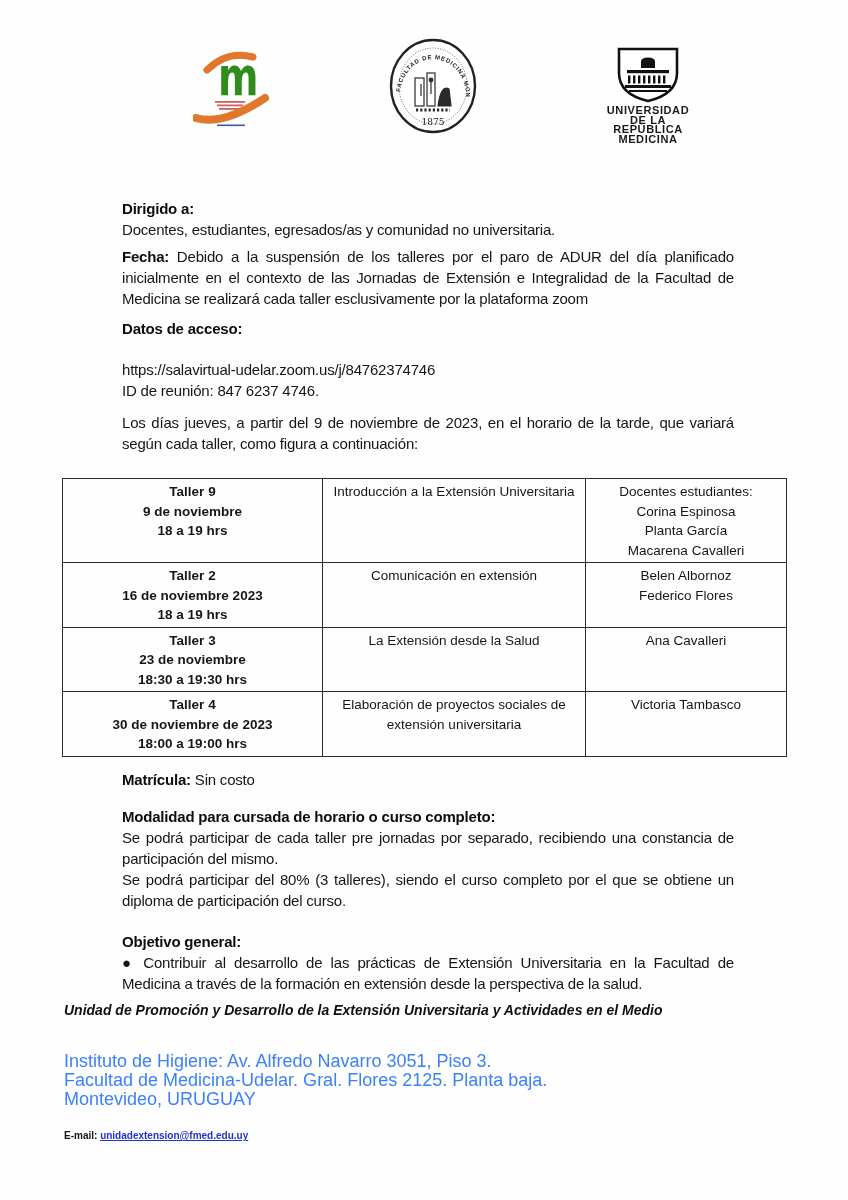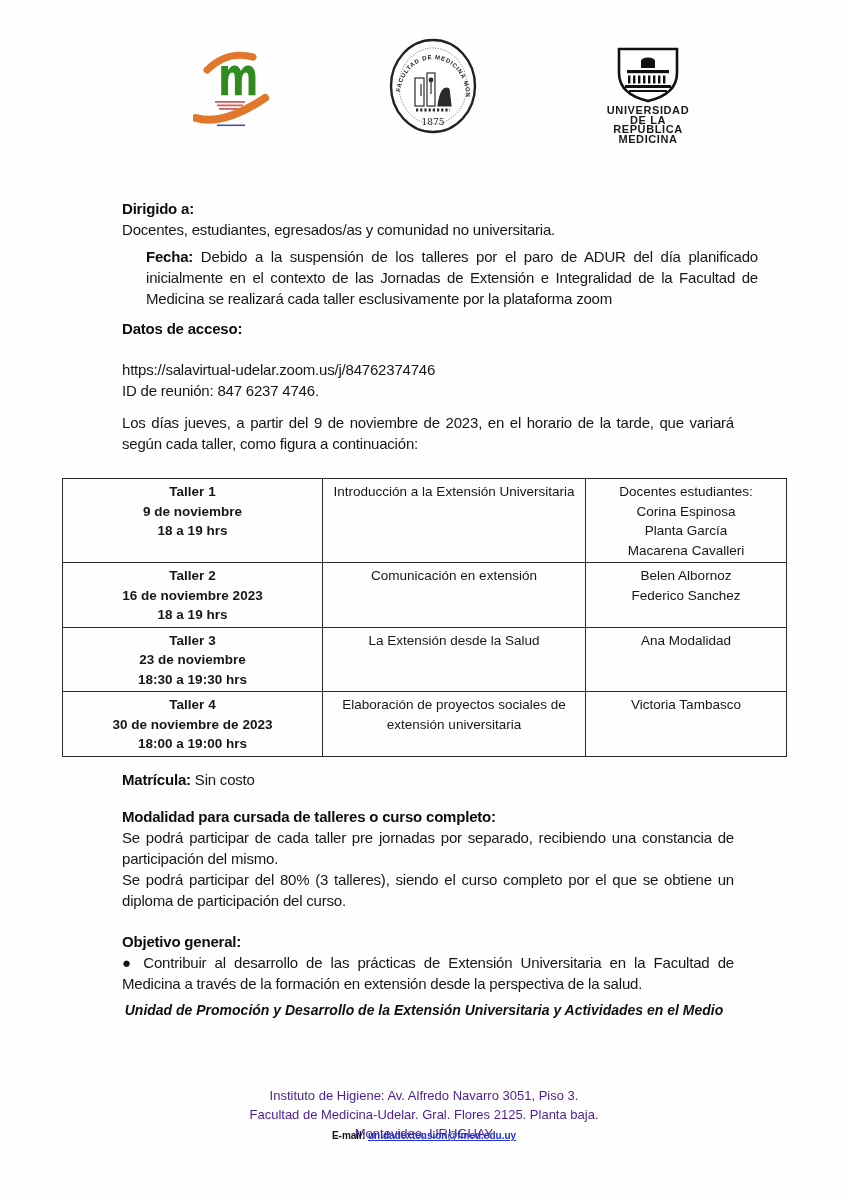--- a/index.html
+++ b/index.html
@@ -27,23 +27,23 @@
   table.talleres{
     position:absolute;left:62px;top:478px;width:724px;border-collapse:collapse;
     table-layout:fixed;font-size:13.5px;line-height:19.5px;color:#161616;
   }
   table.talleres td{
     border:1px solid #2b2b2b;vertical-align:top;text-align:center;
     padding:3px 6px 2px 6px;
   }
   td.c1{font-weight:bold;}
   
-  .centerblock{position:absolute;left:64px;width:720px;text-align:center;}
+  .centerblock{position:absolute;left:64px;width:720px;text-align:left;}
   #unit-lines{top:1001px;font-size:14px;font-weight:bold;font-style:italic;line-height:18.5px;color:#101010;}
-  #address-lines{top:1086px;font-size:13px;line-height:19px;color:#4c1d95;}
+  #address-lines{top:1052px;font-size:18px;line-height:19px;color:#3b82f6;}
   #email-line{top:1130px;font-size:10px;font-weight:bold;}
   #email-line a{text-decoration:underline;}
 </style>
 </head>
 <body>
 
 <div class="page">
 
   <div class="logo" id="logo-extension">
     <svg width="80" height="85" viewBox="0 0 80 85">
@@ -106,21 +106,21 @@
       <div>DE LA REPÚBLICA</div>
       <div>MEDICINA</div>
     </div>
   </div>
 
   <div class="txt" style="top:182px;margin-top:16px;">
     <b>Dirigido a:</b><br>
     <span>Docentes, estudiantes, egresados/as y comunidad no universitaria.</span>
   </div>
 
-  <div class="txt just" style="top:246px;margin-left:24px;">
+  <div class="txt just" style="top:246px;">
     <b>Fecha:</b><span> Debido a la suspensión de los talleres por el paro de ADUR del día planificado inicialmente en el contexto de las Jornadas de Extensión e Integralidad de la Facultad de Medicina se realizará cada taller esclusivamente por la plataforma zoom</span>
   </div>
 
   <div class="txt" style="top:318px;">
     <b>Datos de acceso:</b>
   </div>
 
   <div class="txt" style="top:359px;">
     <span>https://salavirtual-udelar.zoom.us/j/84762374746</span><br>
     <span>ID de reunión: 847 6237 4746.</span>
@@ -132,53 +132,53 @@
 
   <table class="talleres">
     <colgroup>
         <col style="width:260px">
         <col style="width:263px">
         <col style="width:201px">
       </colgroup>
     <tbody>
         <tr>
       <td class="c1" style="height:74px;">
-        <div>Taller 1</div>
+        <div>Taller 9</div>
         <div>9 de noviembre</div>
         <div>18 a 19 hrs</div>
       </td>
       <td><span>Introducción a la Extensión Universitaria</span></td>
       <td>
         <div>Docentes estudiantes:</div>
         <div>Corina Espinosa</div>
         <div>Planta García</div>
         <div>Macarena Cavalleri</div>
       </td>
     </tr>
     <tr>
       <td class="c1" style="height:53px;">
         <div>Taller 2</div>
         <div>16 de noviembre 2023</div>
         <div>18 a 19 hrs</div>
       </td>
       <td><span>Comunicación en extensión</span></td>
       <td>
         <div>Belen Albornoz</div>
-        <div>Federico Sanchez</div>
+        <div>Federico Flores</div>
       </td>
     </tr>
     <tr>
       <td class="c1" style="height:54px;">
         <div>Taller 3</div>
         <div>23 de noviembre</div>
         <div>18:30 a 19:30 hrs</div>
       </td>
       <td><span>La Extensión desde la Salud</span></td>
       <td>
-        <div>Ana Modalidad</div>
+        <div>Ana Cavalleri</div>
       </td>
     </tr>
     <tr>
       <td class="c1" style="height:54px;">
         <div>Taller 4</div>
         <div>30 de noviembre de 2023</div>
         <div>18:00 a 19:00 hrs</div>
       </td>
       <td><span>Elaboración de proyectos sociales de extensión universitaria</span></td>
       <td>
@@ -186,21 +186,21 @@
       </td>
     </tr>
   </tbody>
     </table>
 
   <div class="txt" style="top:769px;">
     <b>Matrícula:</b><span> Sin costo</span>
   </div>
 
   <div class="txt just" style="top:806px;">
-    <b>Modalidad para cursada de talleres o curso completo:</b>
+    <b>Modalidad para cursada de horario o curso completo:</b>
     <div>Se podrá participar de cada taller pre jornadas por separado, recibiendo una constancia de participación del mismo.</div>
     <div>Se podrá participar del 80% (3 talleres), siendo el curso completo por el que se obtiene un diploma de participación del curso.</div>
   </div>
 
   <div class="txt just" style="top:931px;">
     <b>Objetivo general:</b>
     <div>● Contribuir al desarrollo de las prácticas de Extensión Universitaria en la Facultad de Medicina a través de la formación en extensión desde la perspectiva de la salud.</div>
   </div>
 
   <div class="centerblock" id="unit-lines">

